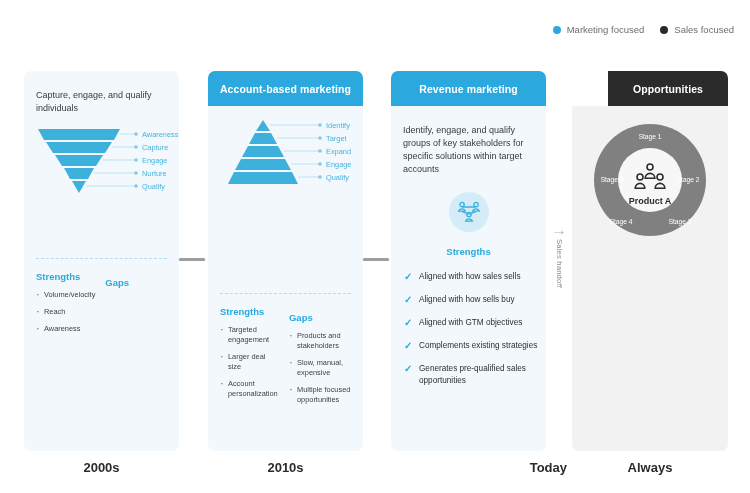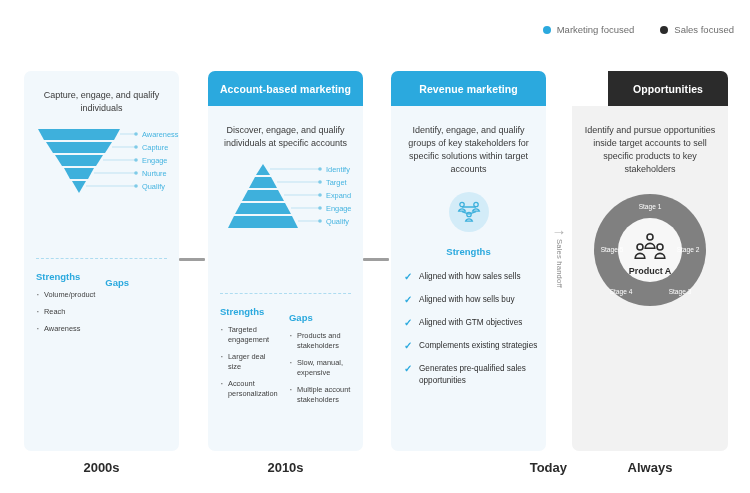--- a/index.html
+++ b/index.html
@@ -16,21 +16,21 @@
     overflow: hidden;
   }
 
   
   .legend {
     position: absolute;
     top: 24px;
     right: 16px;
     display: flex;
     align-items: center;
-    gap: 26px;
+    gap: 16px;
     font-size: 9.5px;
     color: #6d6d6d;
   }
   .legend-item {
     display: flex;
     align-items: center;
     gap: 6px;
   }
   .legend-dot {
     width: 8px;
@@ -73,21 +73,21 @@
 
   .card-body {
     flex: 1 1 auto;
     position: relative;
   }
   .card-body.blue { background: #f2f8fc; }
   .card-body.gray { background: #f2f2f2; }
 
   .card-sub {
     padding: 18px 12px 0 12px;
-    text-align: center;
+    text-align: left;
     font-size: 9px;
     line-height: 13px;
     color: #3a3a3a;
   }
 
   
   .diagram {
     margin-top: 12px;
     position: relative;
     height: 78px;
@@ -300,38 +300,37 @@
         <text class="diag-label" x="118" y="61.5">Qualify</text>
       </svg>
     </div>
 
     <div class="dash-div"></div>
 
     <div class="sg-wrap">
       <div class="sg-col">
         <div class="sg-title">Strengths</div>
         <ul class="sg-list">
-          <li>Volume/product</li>
+          <li>Volume/velocity</li>
           <li>Reach</li>
           <li>Awareness</li>
         </ul>
       </div>
       <div class="sg-col wide">
         <div class="sg-title">Gaps</div>
       </div>
     </div>
   </div>
 </div>
 
 <div class="card" id="card-2">
   <div class="card-head blue">
     <span>Account-based marketing</span>
   </div>
   <div class="card-body blue">
-    <div class="card-sub">Discover, engage, and qualify individuals at specific accounts</div>
 
     <div class="diagram">
       <svg width="155" height="78" viewBox="0 0 155 78">
         <polygon points="55,2 48,13 62,13" fill="#3eb0dc"></polygon>
         <polygon points="47,15 63,15 41,26 69,26" fill="#3eb0dc" style="display:none"></polygon>
         <polygon points="47,15 63,15 69,26 41,26" fill="#3eb0dc"></polygon>
         <polygon points="40,28 70,28 76,39 34,39" fill="#3eb0dc"></polygon>
         <polygon points="33,41 77,41 83,52 27,52" fill="#3eb0dc"></polygon>
         <polygon points="26,54 84,54 90,66 20,66" fill="#3eb0dc"></polygon>
         <line x1="62" y1="7" x2="111" y2="7" stroke="#bfe2f2" stroke-width="1"></line>
@@ -361,21 +360,21 @@
           <li>Targeted engagement</li>
           <li>Larger deal size</li>
           <li>Account personalization</li>
         </ul>
       </div>
       <div class="sg-col wide">
         <div class="sg-title">Gaps</div>
         <ul class="sg-list">
           <li>Products and stakeholders</li>
           <li>Slow, manual, expensive</li>
-          <li>Multiple account stakeholders</li>
+          <li>Multiple focused opportunities</li>
         </ul>
       </div>
     </div>
   </div>
 </div>
 
 <div class="card" id="card-3">
   <div class="card-head blue">
     <span>Revenue marketing</span>
   </div>
@@ -406,21 +405,20 @@
       <li><span class="ck">✓</span><span>Generates pre-qualified sales opportunities</span></li>
     </ul>
   </div>
 </div>
 
 <div class="card" id="card-4">
   <div class="card-head dark">
     <span>Opportunities</span>
   </div>
   <div class="card-body gray">
-    <div class="card-sub">Identify and pursue opportunities inside target accounts to sell specific products to key stakeholders</div>
 
     <div class="donut-wrap">
       <svg width="120" height="120" viewBox="0 0 120 120">
         <circle cx="60" cy="60" r="56" fill="#808080"></circle>
         <circle cx="60" cy="60" r="32" fill="#f7f7f7"></circle>
         <text class="stage-label" x="60" y="19" text-anchor="middle">Stage 1</text>
         <text class="stage-label" x="98" y="62" text-anchor="middle">Stage 2</text>
         <text class="stage-label" x="90" y="104" text-anchor="middle">Stage 3</text>
         <text class="stage-label" x="31" y="104" text-anchor="middle">Stage 4</text>
         <text class="stage-label" x="22" y="62" text-anchor="middle">Stage 5</text>

